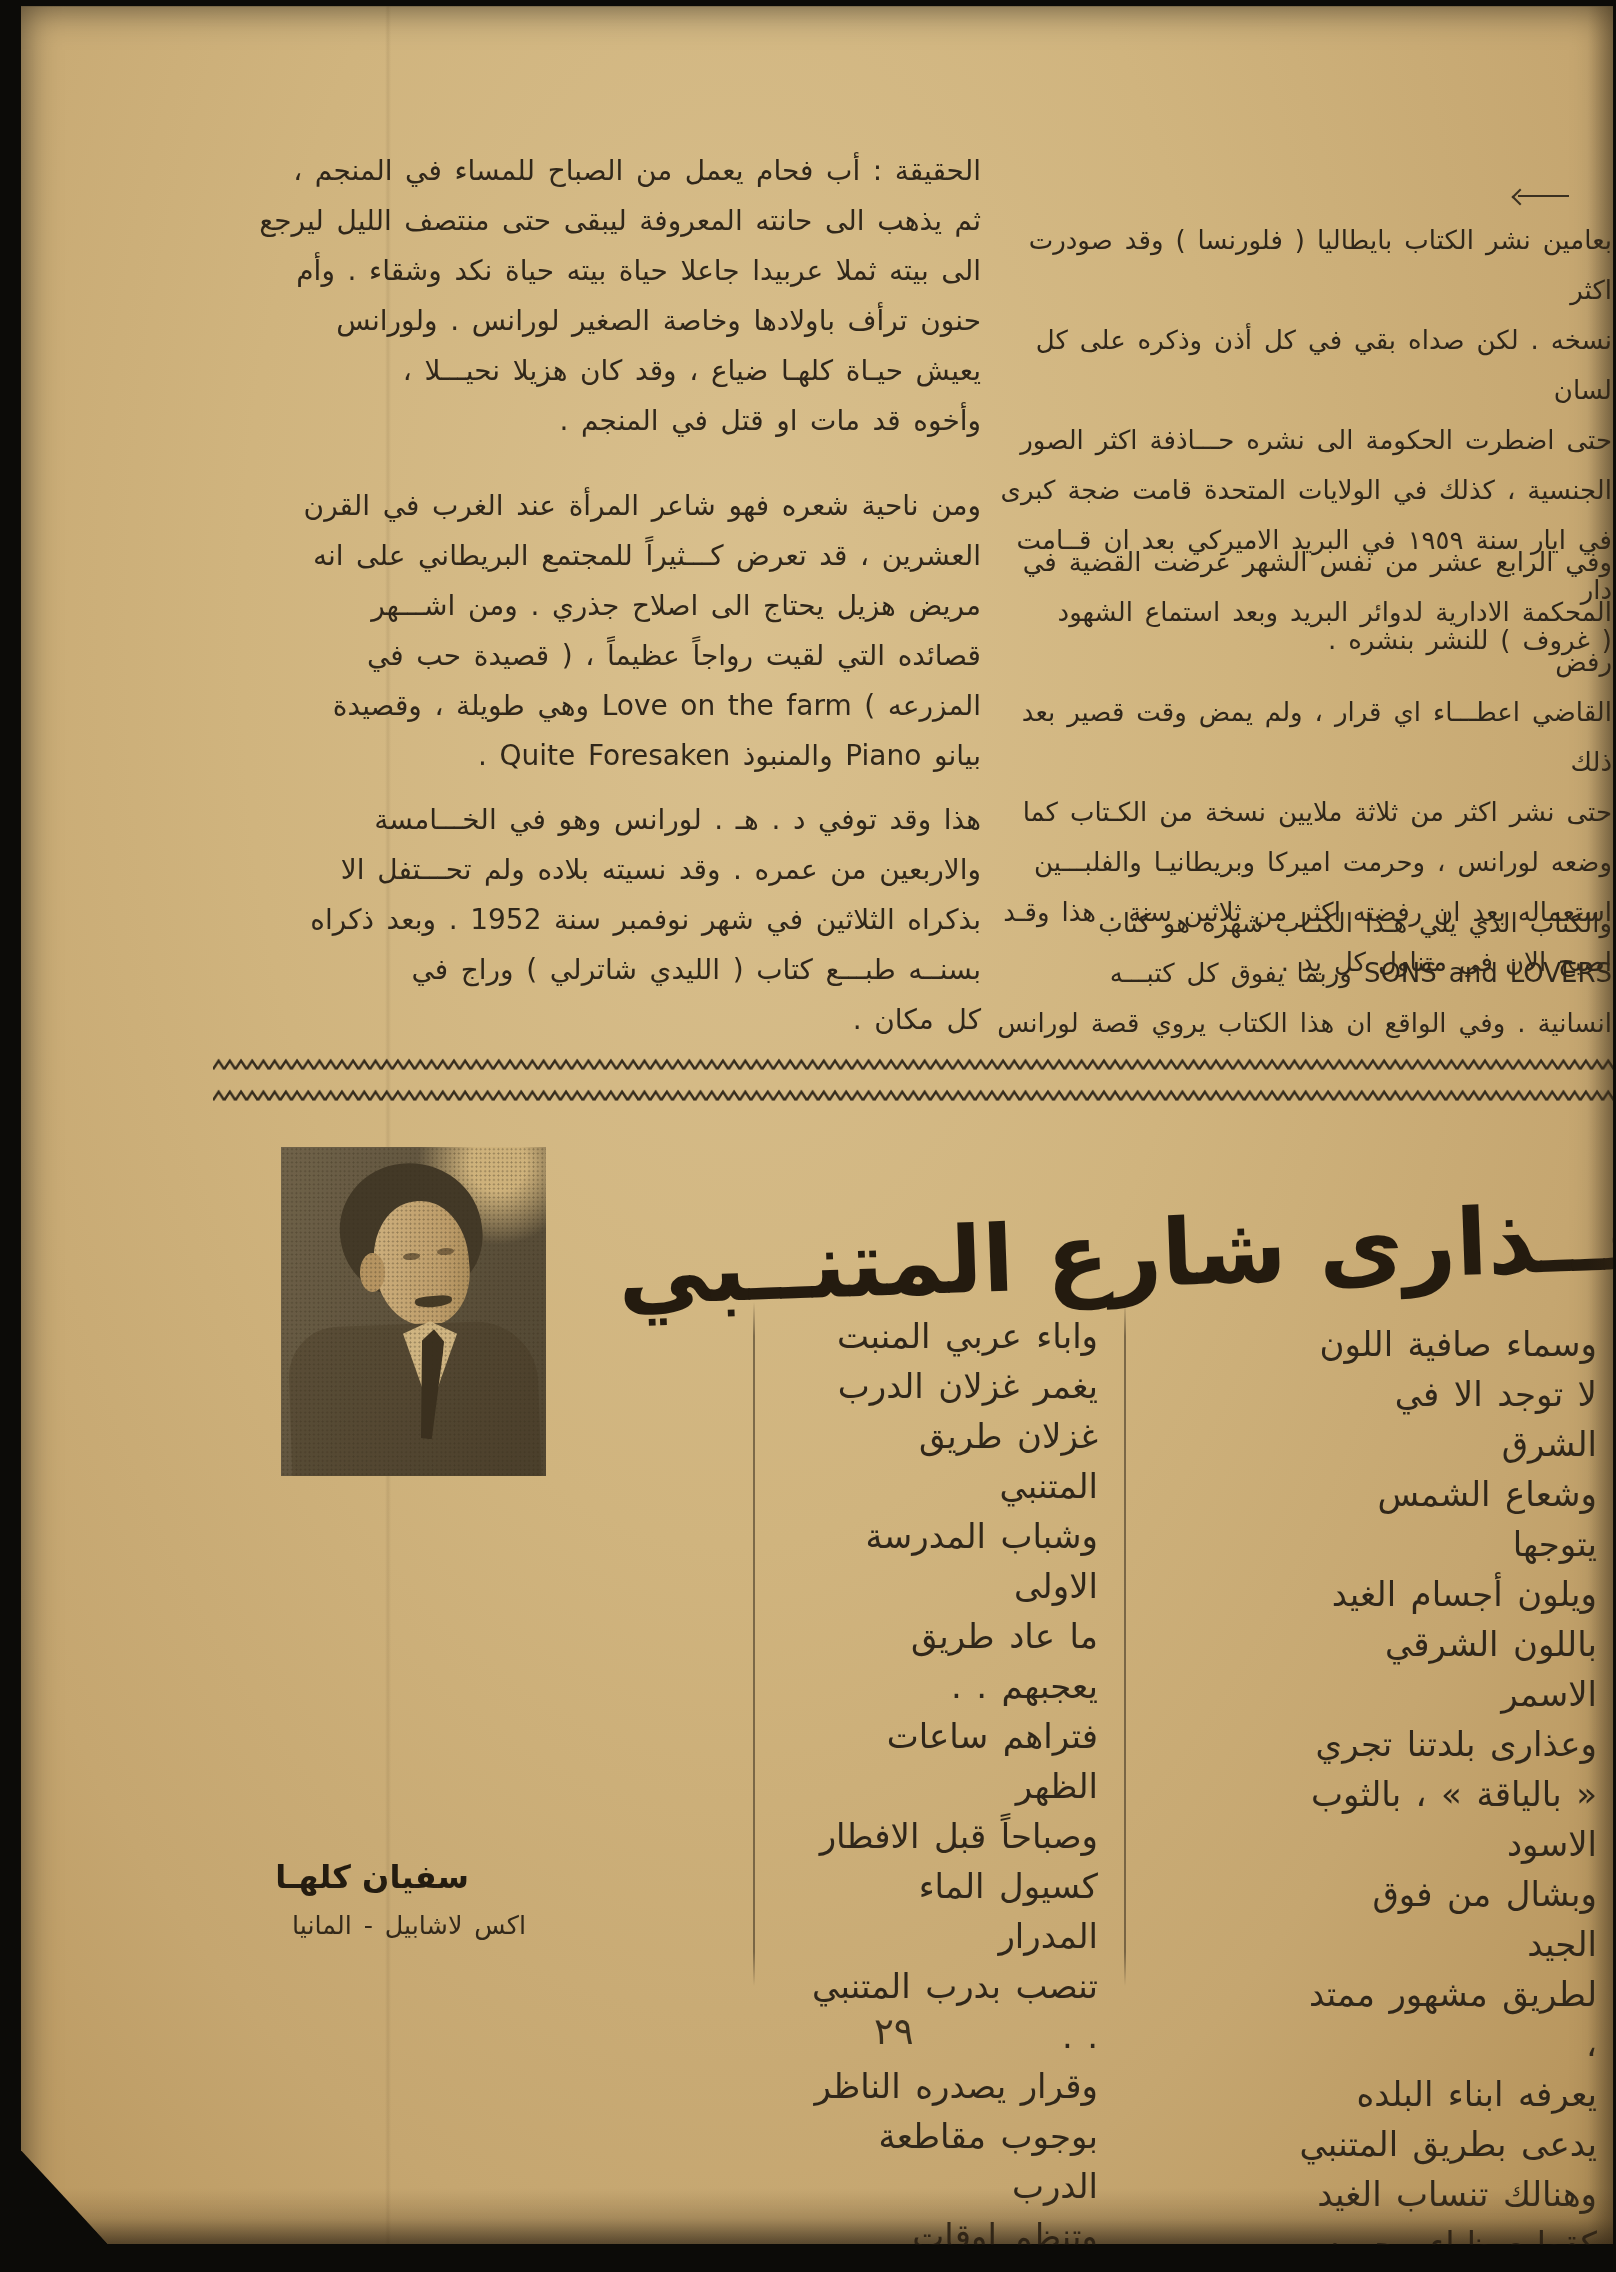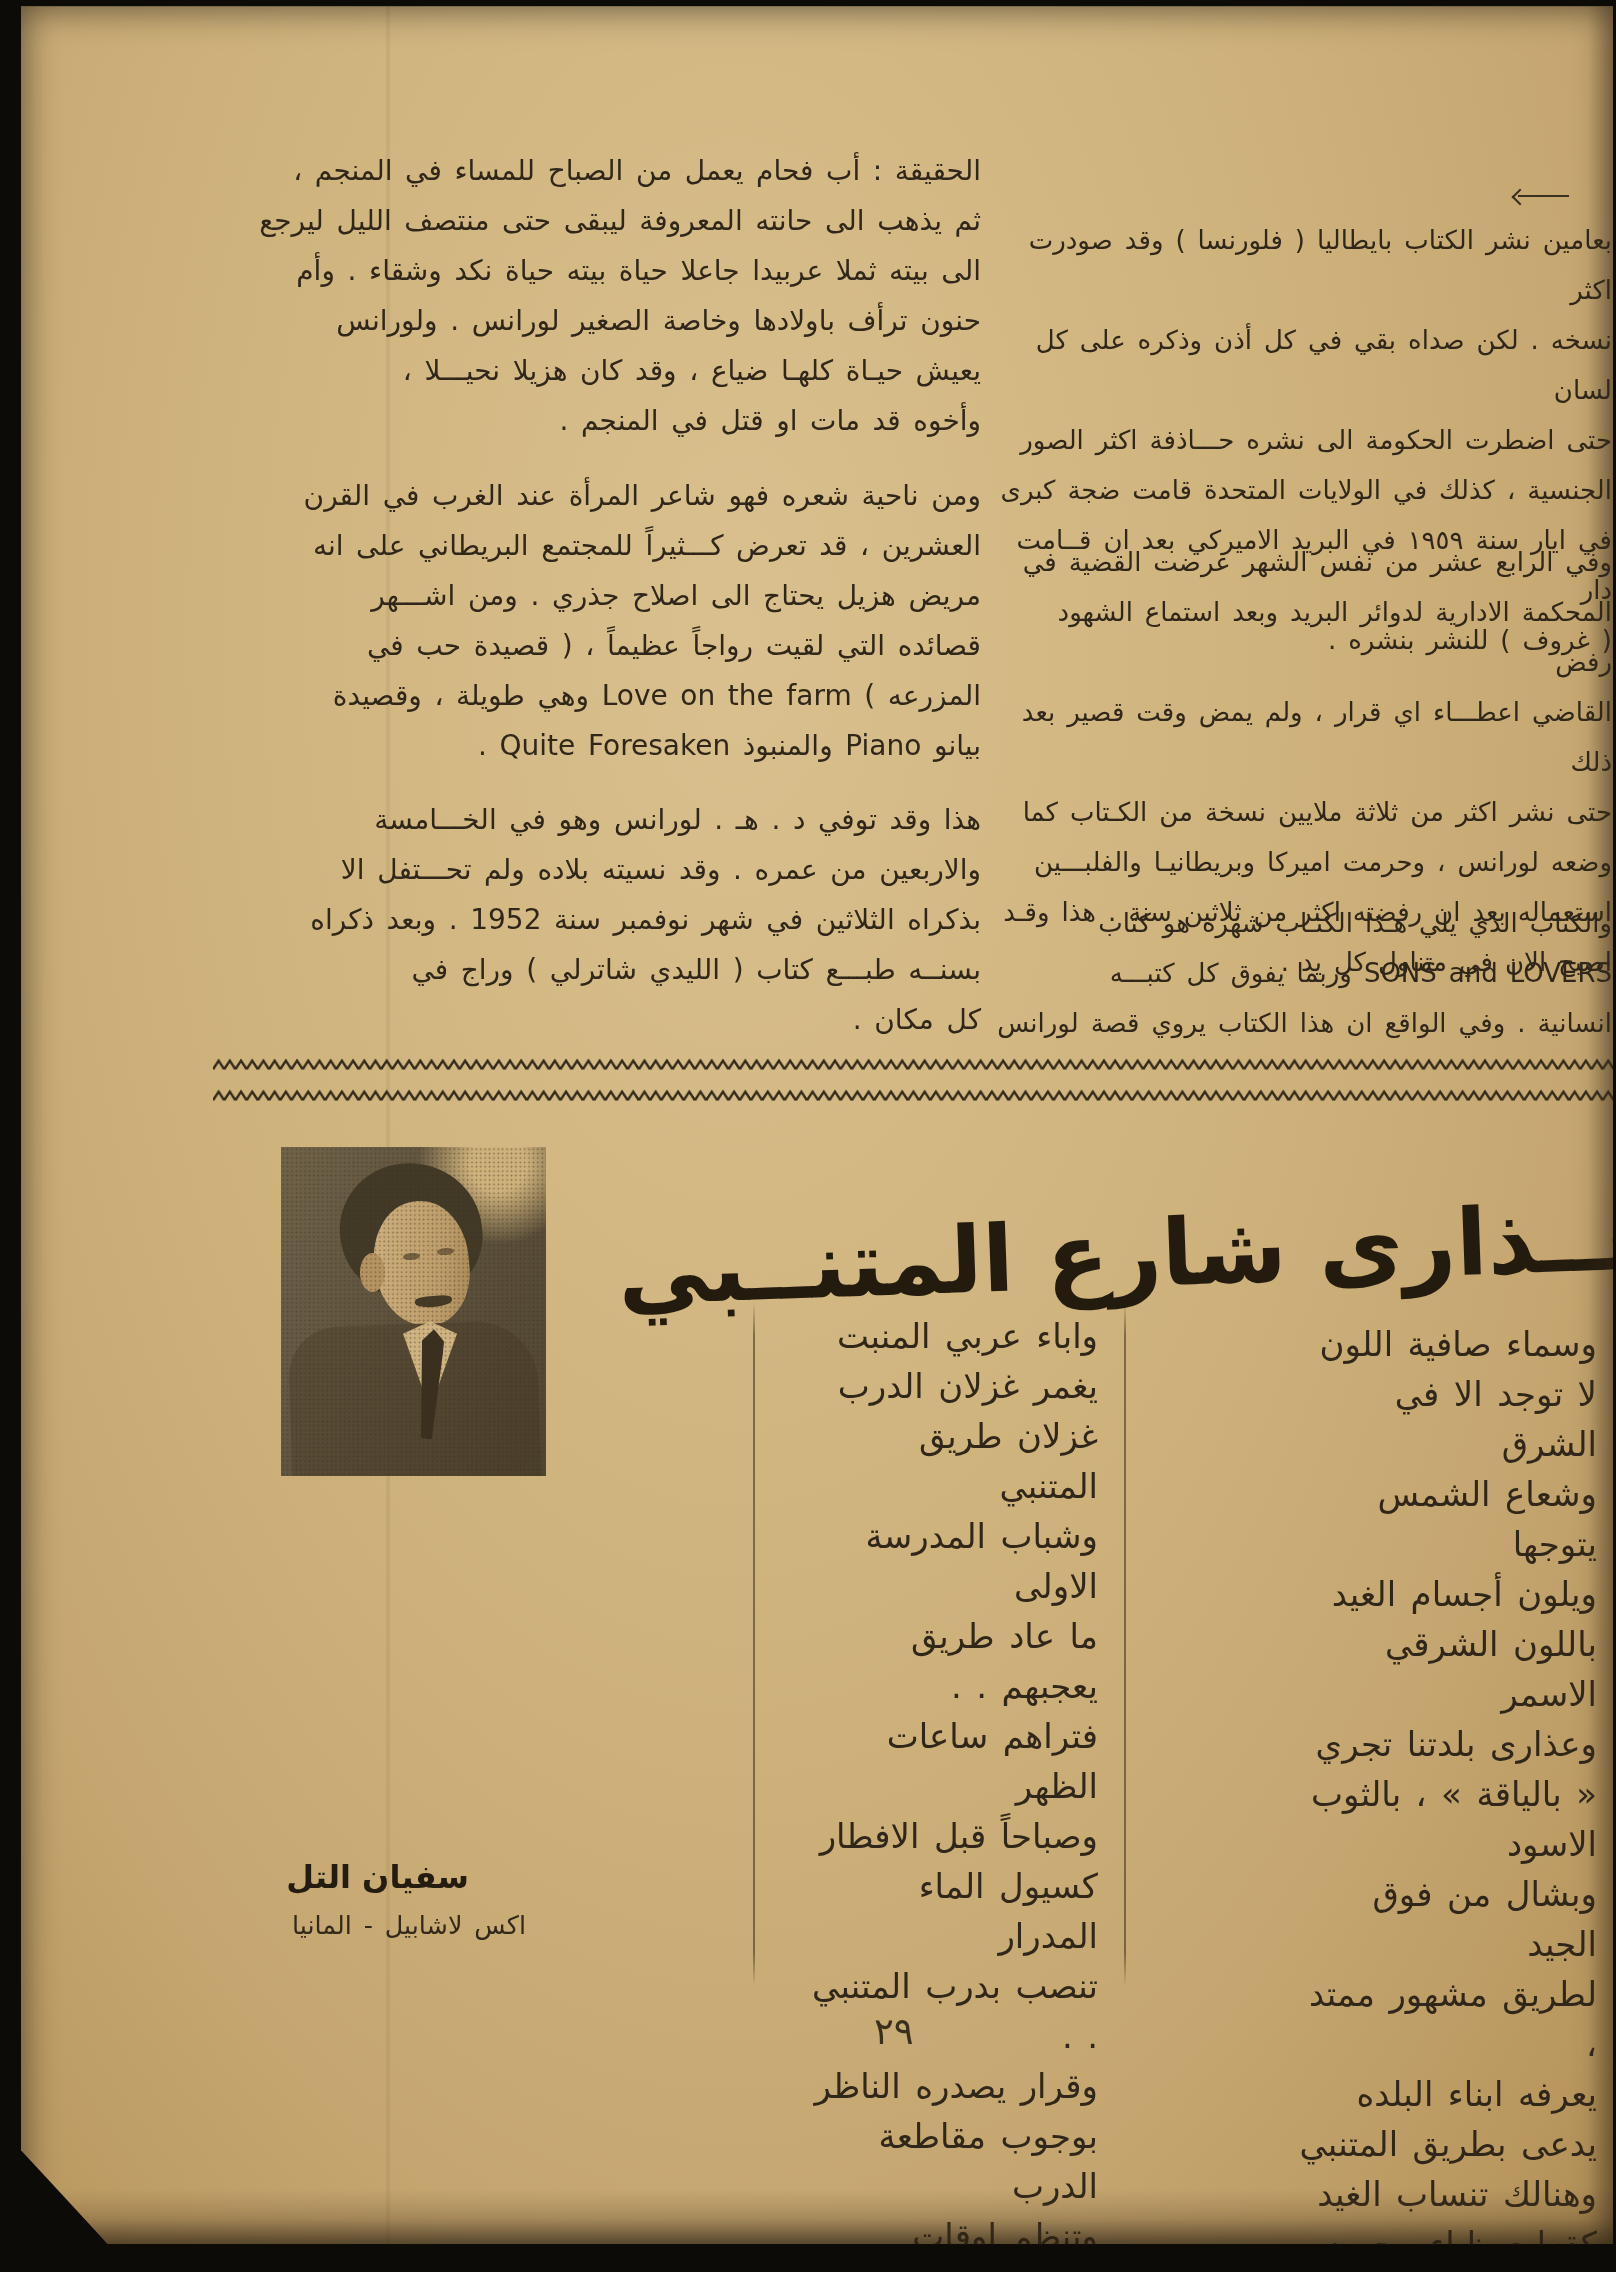--- a/index.html
+++ b/index.html
@@ -31,21 +31,21 @@
   }
 
   
   .para,.poem-col{
     position:absolute;direction:rtl;text-align:right;
     white-space:pre-line;color:#30271a;word-spacing:3.7px;
   }
   .para{font-size:28px;line-height:50px;}
   .col-right .para{font-size:26px;width:616px;left:975px;}
   .col-left  .para{width:766px;left:194px;}
-  .lp1{top:140px;} .lp2{top:465px;} .lp3{top:789px;}
+  .lp1{top:140px;} .lp2{top:475px;} .lp3{top:789px;}
   .rp1{top:209px;} .rp2{top:531px;} .rp3{top:892px;}
 
   
   .arrow{position:absolute;left:1492px;top:182px;width:57px;height:16px;}
   .arrow .shaft{position:absolute;left:5px;top:6.8px;width:51px;height:2.5px;background:#3a3020;}
   .arrow .head{
     position:absolute;left:1.2px;top:2.5px;width:10px;height:10px;
     border-left:2.5px solid #3a3020;border-bottom:2.5px solid #3a3020;
     transform:rotate(45deg);
   }
@@ -217,21 +217,21 @@
 ما عاد طريق يعجبهم . .
 فتراهم ساعات الظهر
 وصباحاً قبل الافطار
 كسيول الماء المدرار
 تنصب بدرب المتنبي . .
 وقرار يصدره الناظر
 بوجوب مقاطعة الدرب
 وتنظم اوقات الدرس
 حتى لا يحدث « ما يحدث ! »</div>
 
-  <div class="poem-author">سفيان التل</div>
+  <div class="poem-author">سفيان كلهـا</div>
   <div class="poem-location">اكس لاشابيل - المانيا</div>
 
   <div class="page-number">٢٩</div>
 
   <div class="bottom-shade"></div>
   <div class="right-shade"></div>
 </div>
 
 
 </body></html>

